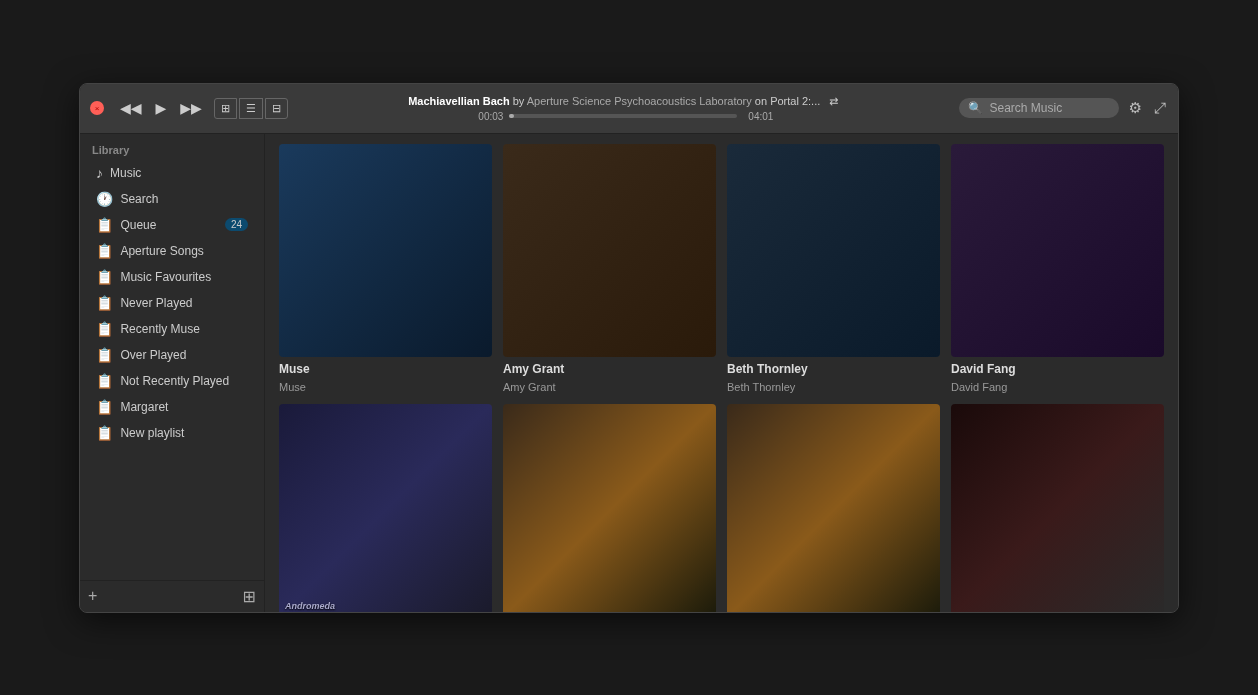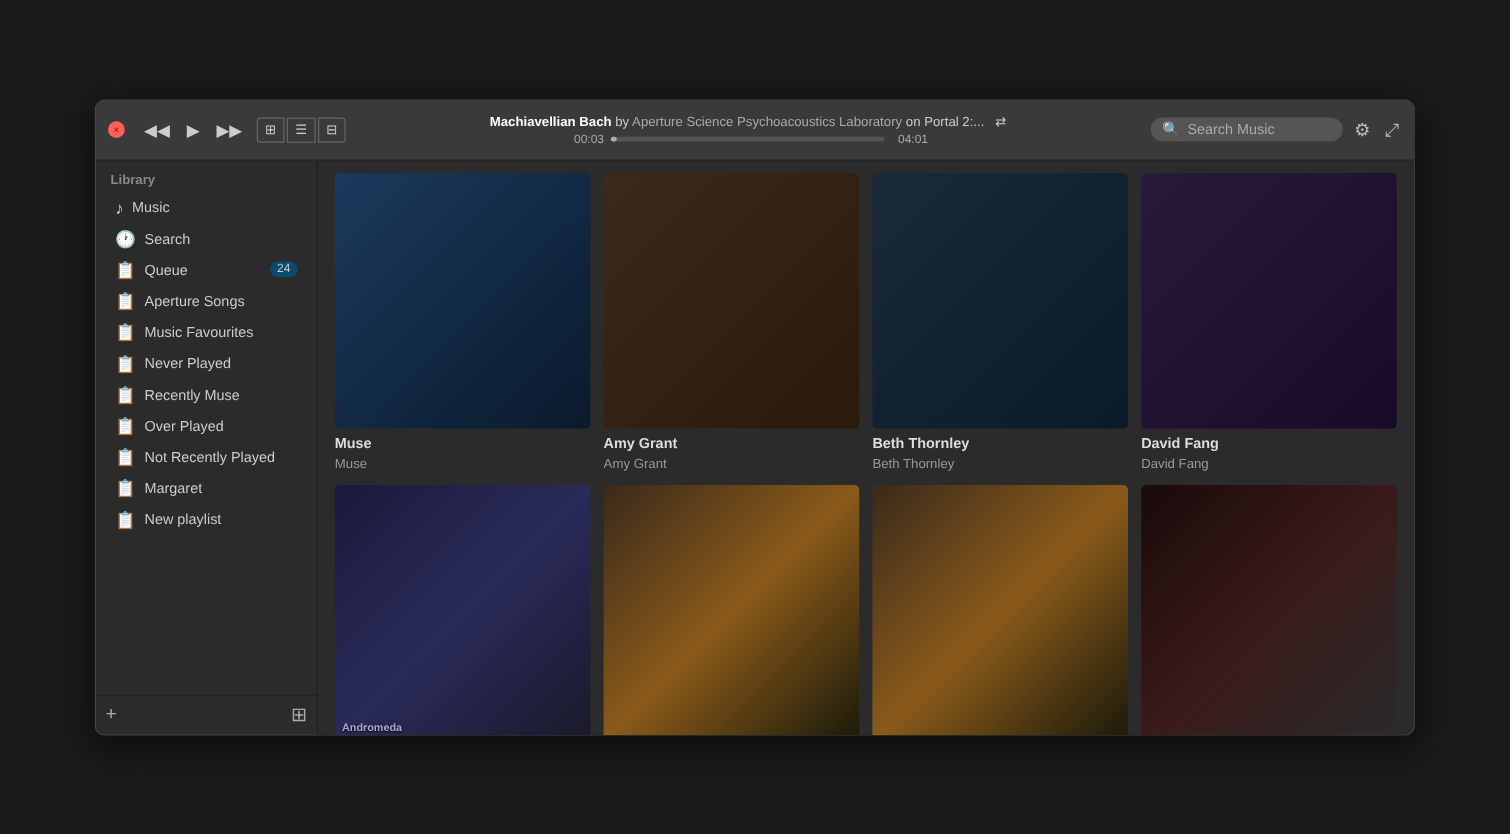--- a/index.html
+++ b/index.html
@@ -182,21 +182,21 @@
       font-size: 11px; color: #999;
       white-space: nowrap; overflow: hidden; text-overflow: ellipsis;
     }
 
     
     .art-muse { background: linear-gradient(135deg, #1a3a5c 0%, #0a1a2c 100%); }
     .art-amy { background: linear-gradient(135deg, #3a2a1a 0%, #2a1a0a 100%); }
     .art-beth { background: linear-gradient(135deg, #1a2a3a 0%, #0a1a2a 100%); }
     .art-david { background: linear-gradient(135deg, #2a1a3a 0%, #1a0a2a 100%); }
 
-    .art-andromeda { background: linear-gradient(135deg, #1a1a3a 0%, #2a2a5a 50%, #1a1a2a 100%); }
+    .art-andromeda { background: linear-gradient(135deg, #1a1a3a 0%, #2a2a5a 50%, #1a1a2a 100%); font-style: italic; }
     .art-iona1 { background: linear-gradient(135deg, #3a2a1a 0%, #8a5a1a 50%, #1a1a0a 100%); }
     .art-iona2 { background: linear-gradient(135deg, #3a2a1a 0%, #8a5a1a 50%, #1a1a0a 100%); }
     .art-delain { background: linear-gradient(135deg, #1a0a0a 0%, #3a1a1a 50%, #2a2a2a 100%); }
 
     
     .content::-webkit-scrollbar { width: 6px; }
     .content::-webkit-scrollbar-track { background: #2b2b2b; }
     .content::-webkit-scrollbar-thumb { background: #555; border-radius: 3px; }
     .sidebar::-webkit-scrollbar { width: 4px; }
     .sidebar::-webkit-scrollbar-track { background: #2b2b2b; }

